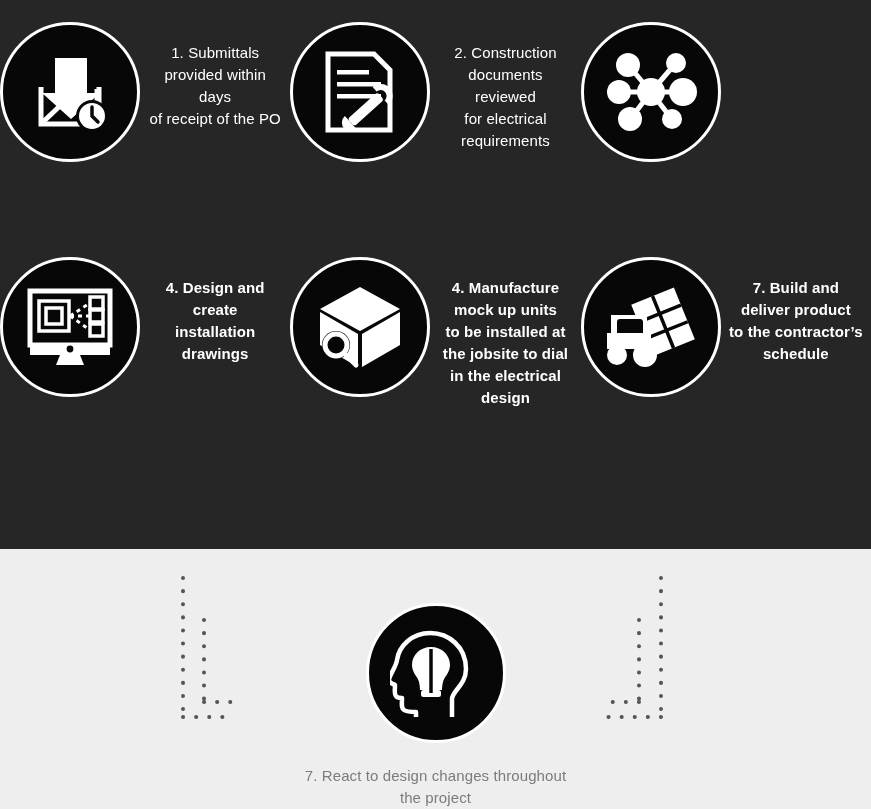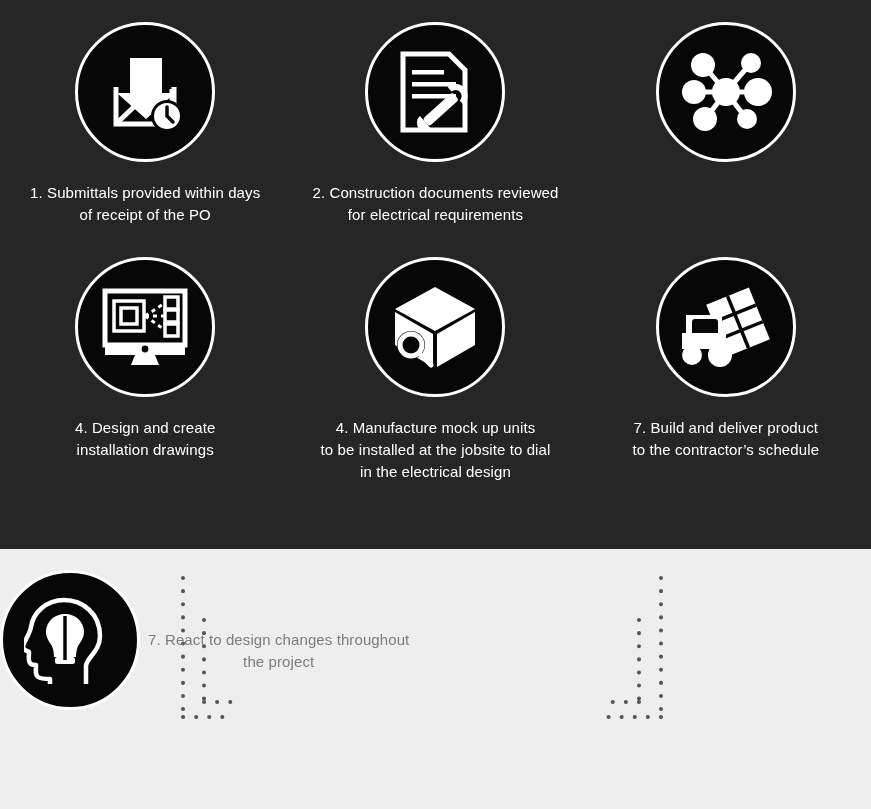--- a/index.html
+++ b/index.html
@@ -47,22 +47,21 @@
     left: 0;
     top: 0;
     width: 871px;
     display: flex;
     flex-wrap: wrap;
   }
   .step {
     width: 290.33px;
     box-sizing: border-box;
     display: flex;
-    flex-direction: column;
-    align-items: center;
+    flex-direction: row;
   }
   .row-1 .step { padding-top: 22px; }
   .row-2 .step { padding-top: 16px; }
 
   .badge {
     width: 140px;
     height: 140px;
     border-radius: 50%;
     background: #070707;
     border: 3px solid #ffffff;
@@ -82,24 +81,24 @@
     line-height: 22px;
     letter-spacing: 0.1px;
     white-space: pre-line;
     padding: 0 8px;
   }
 
   
   .step-final {
     position: absolute;
     left: 0;
-    top: 570px;
+    top: 603px;
     width: 871px;
     display: flex;
-    flex-direction: row;
+    flex-direction: column;
     align-items: center;
   }
   .step-final .step-label {
     color: #7c7c7c;
     margin-top: 22px;
   }
 
   
   .connectors {
     position: absolute;
@@ -184,21 +183,21 @@
             <circle cx="25" cy="17" r="12" fill="#fff"></circle>
             <circle cx="73" cy="15" r="10" fill="#fff"></circle>
             <circle cx="27" cy="71" r="12" fill="#fff"></circle>
             <circle cx="69" cy="71" r="10" fill="#fff"></circle>
           </svg>
         </span>
       </div>
     </div>
   </div>
 
-  <div class="step-grid row-2" style="top:241px;">
+  <div class="step-grid row-2" style="top:241px;font-weight:bold;">
 
     <div class="step">
       <div class="badge">
         <span>
           <svg width="96" height="84" viewBox="0 0 96 84">
 
             <rect x="8" y="6" width="80" height="54" fill="none" stroke="#fff" stroke-width="5"></rect>
 
             <rect x="8" y="58" width="80" height="12" fill="#fff"></rect>
             <circle cx="48" cy="64" r="3.4" fill="#070707"></circle>

